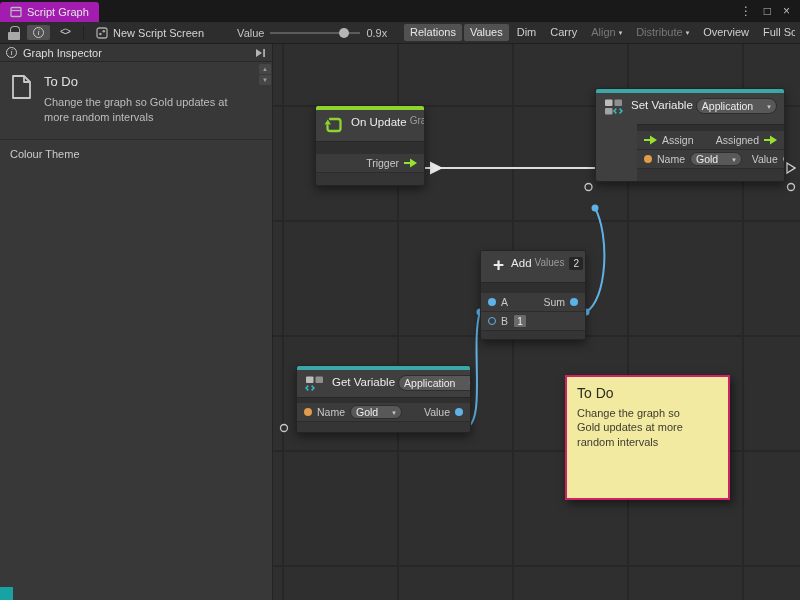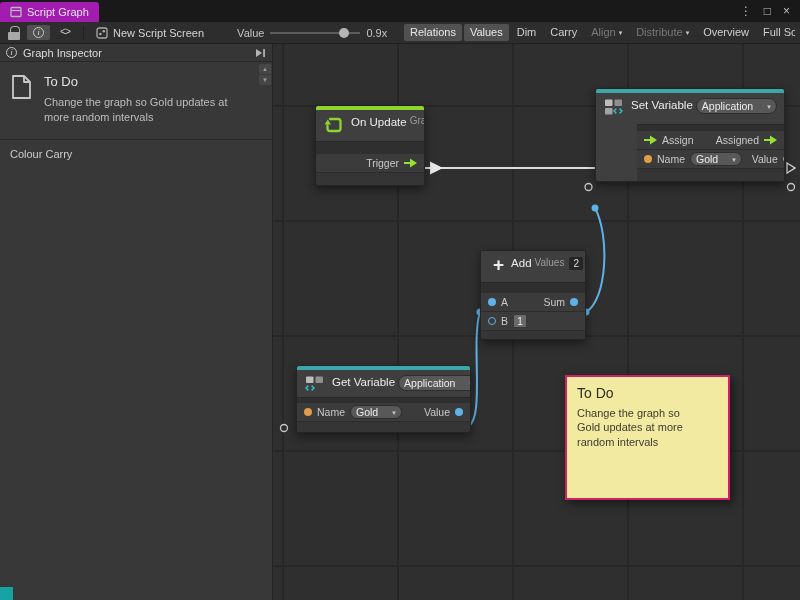--- a/index.html
+++ b/index.html
@@ -174,21 +174,21 @@
                 <path d="M14 2 v6 h6" fill="none" stroke="#c9c9c9" stroke-width="1.8" stroke-linejoin="round"></path>
               </svg>
           </span>
           <div>
             <div class="todo-title">To Do</div>
             <div class="todo-body">Change the graph so Gold updates at
 more random intervals</div>
           </div>
         </div>
         <div class="themerow">
-          <span class="label">Colour Carry</span>
+          <span class="label">Colour Theme</span>
         </div>
       </div>
     </div>
 
     <div class="canvas">
 
       <svg class="wires" width="527" height="556" viewBox="0 0 527 556">
 
         <line x1="152" y1="124" x2="322" y2="124" stroke="#dedede" stroke-width="2"></line>
         <polygon points="157,117.5 170,124 157,130.5" fill="#e8e8e8"></polygon>

